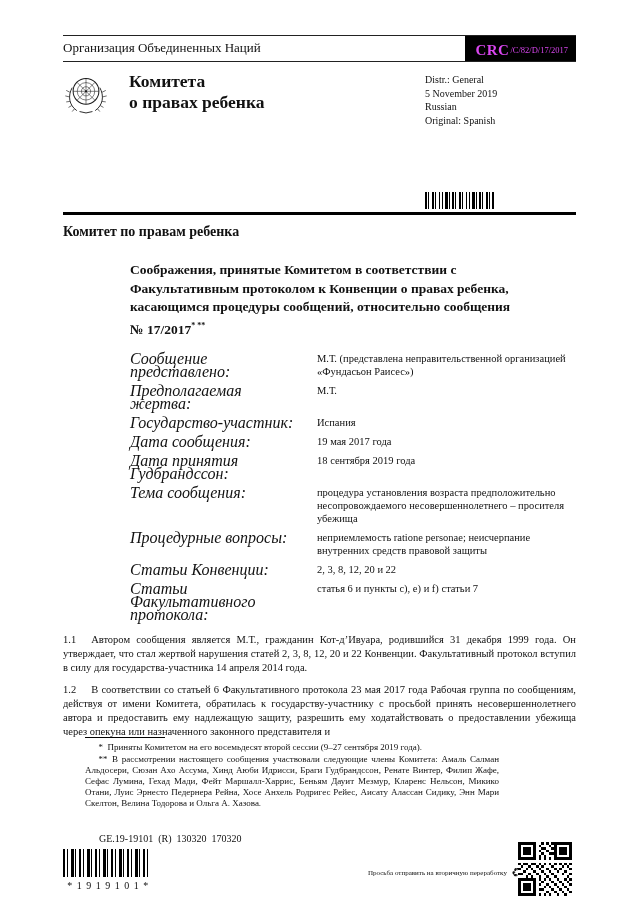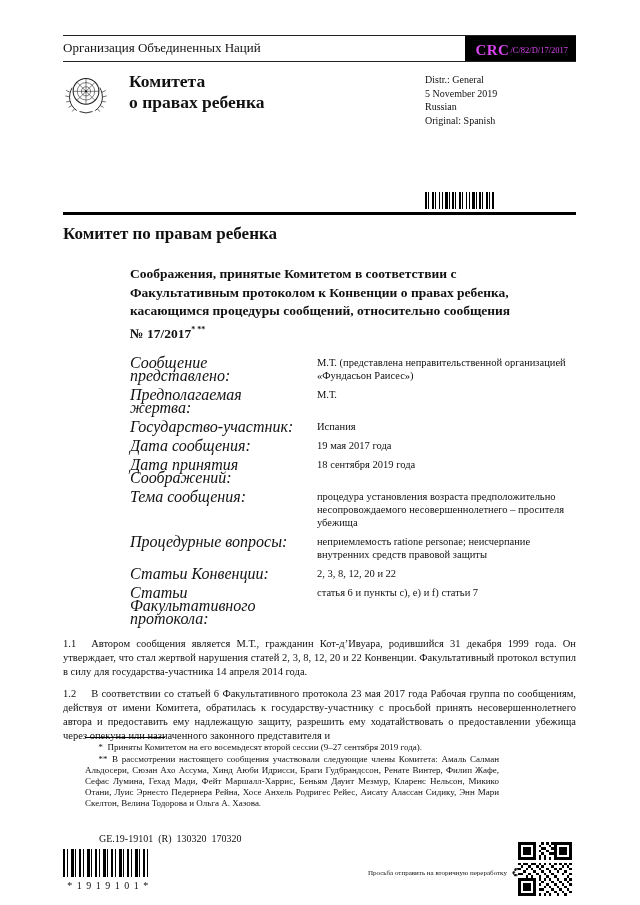--- a/index.html
+++ b/index.html
@@ -25,21 +25,21 @@
   .masthead { position:relative; height:150px; padding-top:8px; box-sizing:border-box; display:flex; }
   .emblem { width:46px; height:46px; flex:0 0 46px; margin-top:2px; }
   .masthead-title { margin-left:20px; font-size:17.5px; font-weight:bold; line-height:21px; padding-top:1px; }
   .dist-block { margin-left:auto; width:151px; font-size:10px; line-height:13.5px; padding-top:3px; }
   .barcode-sm {
     position:absolute; left:362px; bottom:3px; width:70px; height:17px;
     background:repeating-linear-gradient(90deg,#000 0 1.5px,#fff 1.5px 3px,#000 3px 4px,#fff 4px 6.5px,#000 6.5px 9px,#fff 9px 10px,#000 10px 11px,#fff 11px 13.5px);
   }
   .rule-thick { height:3px; background:#000; }
   
-  .committee { font-size:17px; font-weight:bold; margin:9px 0 0 0; }
+  .committee { font-size:14px; font-weight:bold; margin:9px 0 0 0; }
   .doc-title { margin:21px 0 0 67px; width:388px; font-size:13.5px; font-weight:bold; line-height:18.5px; }
   .doc-title sup { font-size:8px; font-weight:bold; }
   .meta-table { margin:13px 0 0 67px; }
   .meta-row { display:grid; grid-template-columns:187px 1fr; margin-bottom:6px; }
   .meta-label { font-style:italic; font-size:16px; line-height:13px; padding-right:22px; }
   .meta-value { font-size:10.5px; line-height:13px; max-width:250px; }
   .paras { margin-top:12px; }
   .para { margin:0 0 8px 0; font-size:10.5px; line-height:14px; text-align:justify; }
   .para-num { padding-right:15px; }
   
@@ -134,21 +134,21 @@
     </div>
     <div class="meta-row">
       <div class="meta-label">Государство-участник:</div>
       <div class="meta-value">Испания</div>
     </div>
     <div class="meta-row">
       <div class="meta-label">Дата сообщения:</div>
       <div class="meta-value">19 мая 2017 года</div>
     </div>
     <div class="meta-row">
-      <div class="meta-label">Дата принятия Соображений:</div>
+      <div class="meta-label">Дата принятия Гудбрандссон:</div>
       <div class="meta-value">18 сентября 2019 года</div>
     </div>
     <div class="meta-row">
       <div class="meta-label">Тема сообщения:</div>
       <div class="meta-value">процедура установления возраста предположительно несопровождаемого несовершеннолетнего – просителя убежища</div>
     </div>
     <div class="meta-row">
       <div class="meta-label">Процедурные вопросы:</div>
       <div class="meta-value">неприемлемость ratione personae; неисчерпание внутренних средств правовой защиты</div>
     </div>

